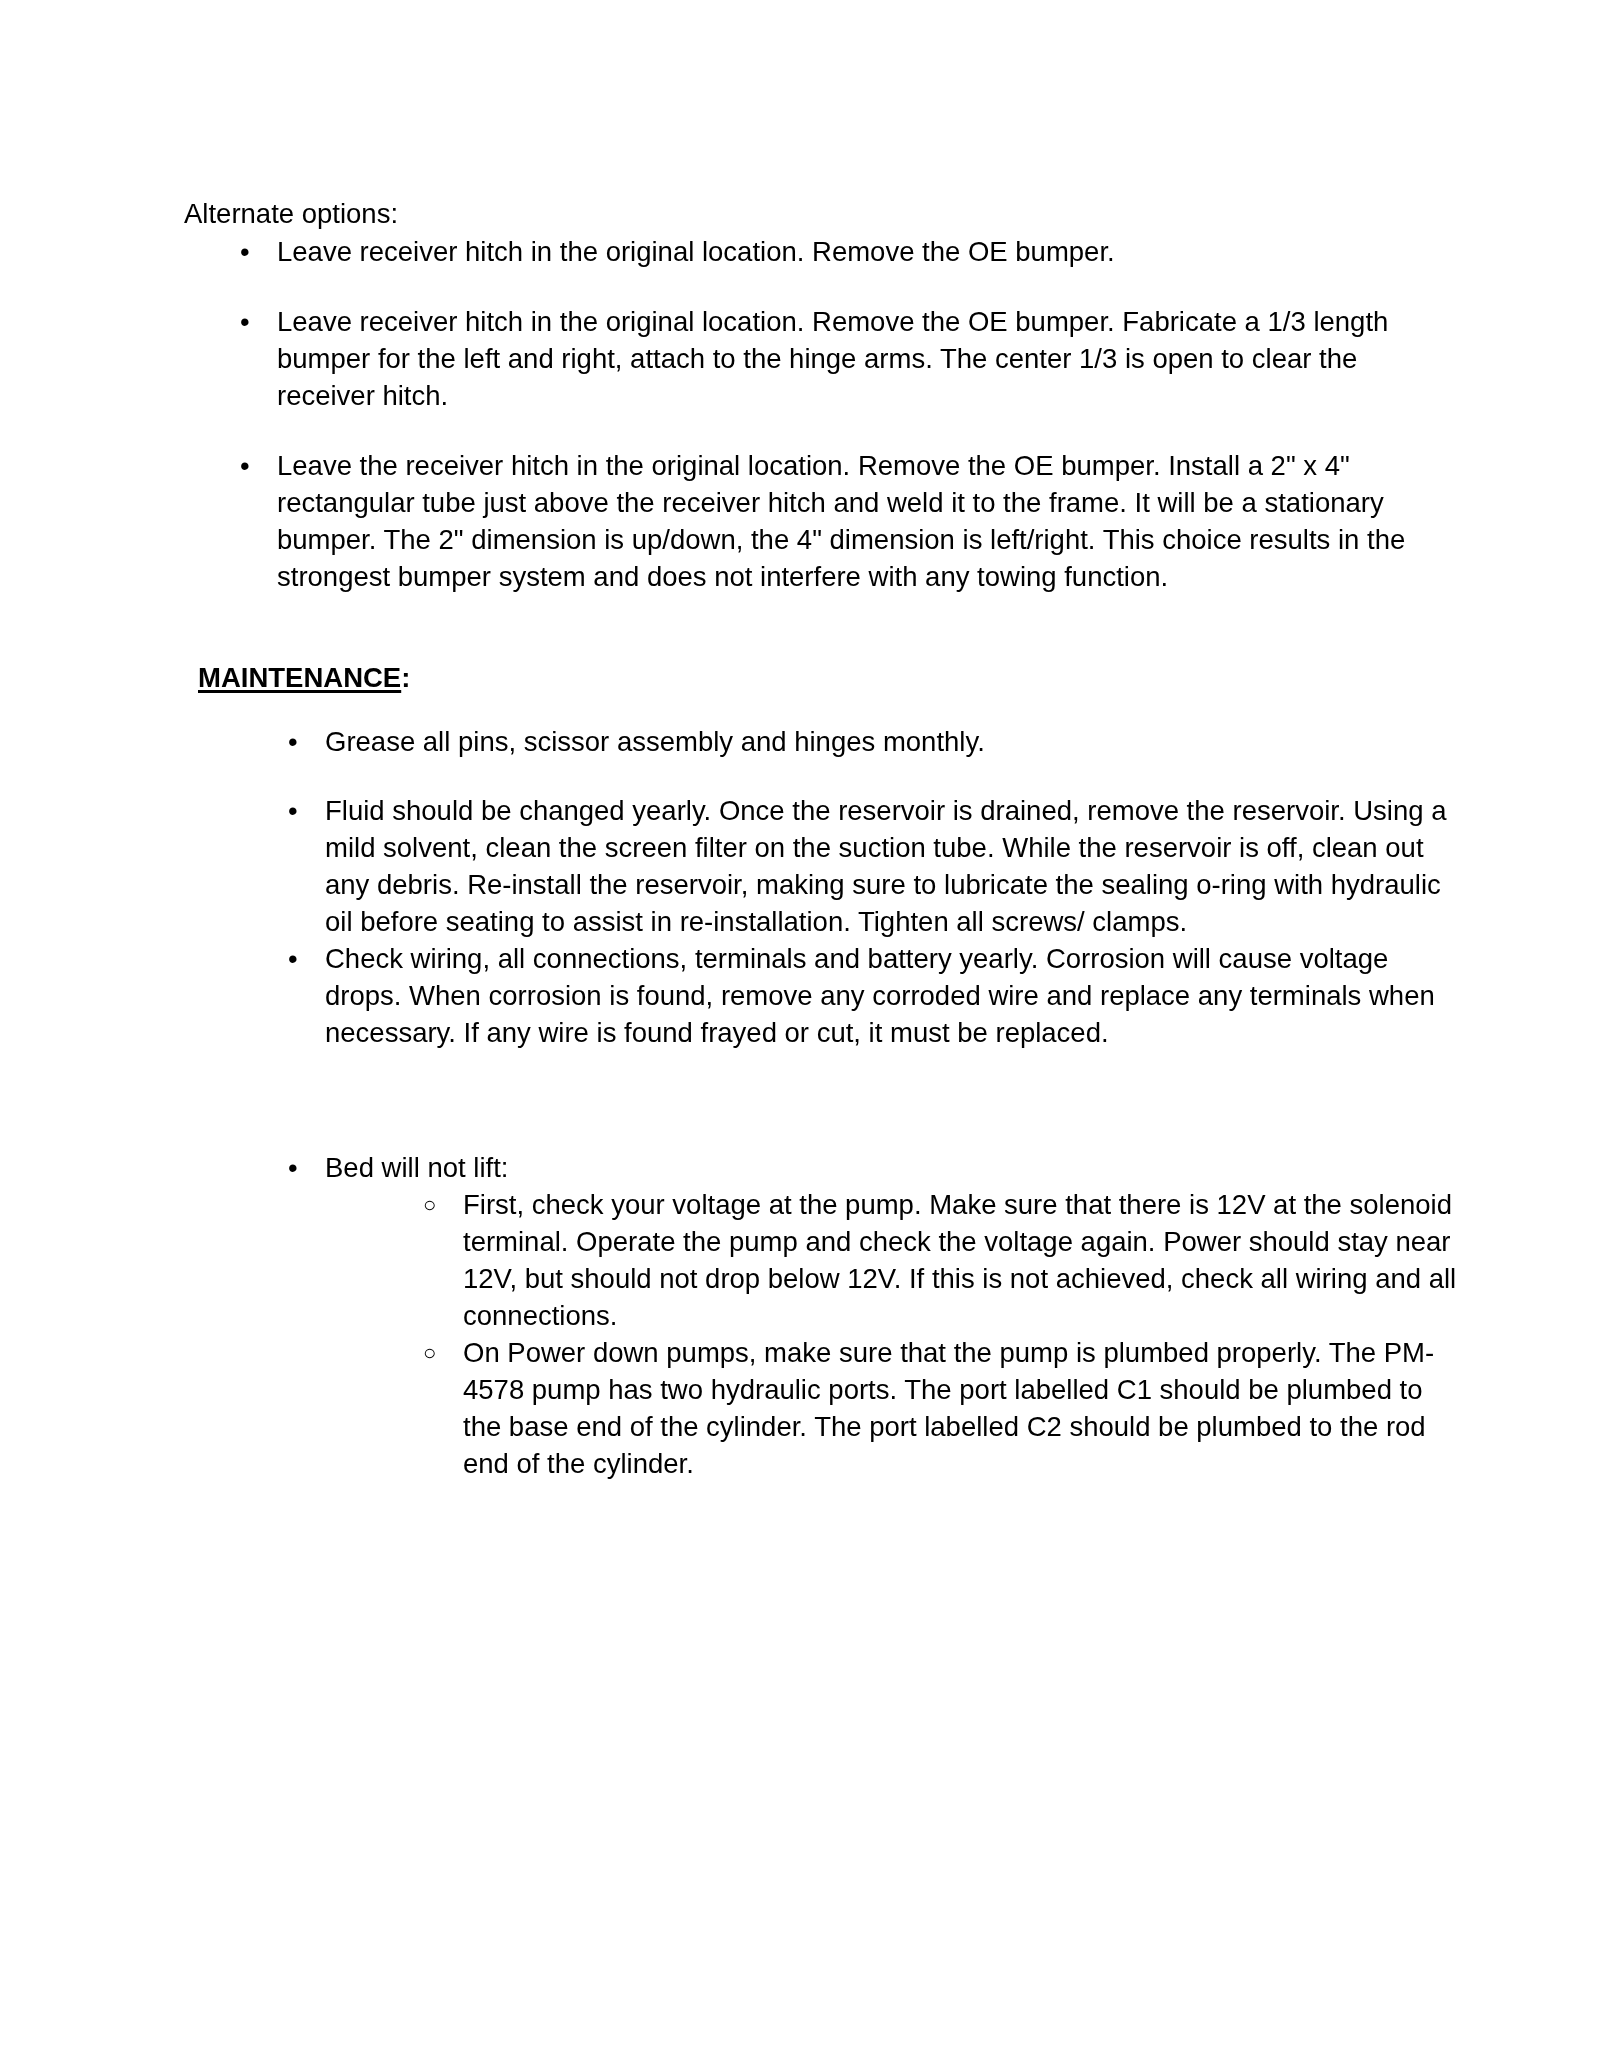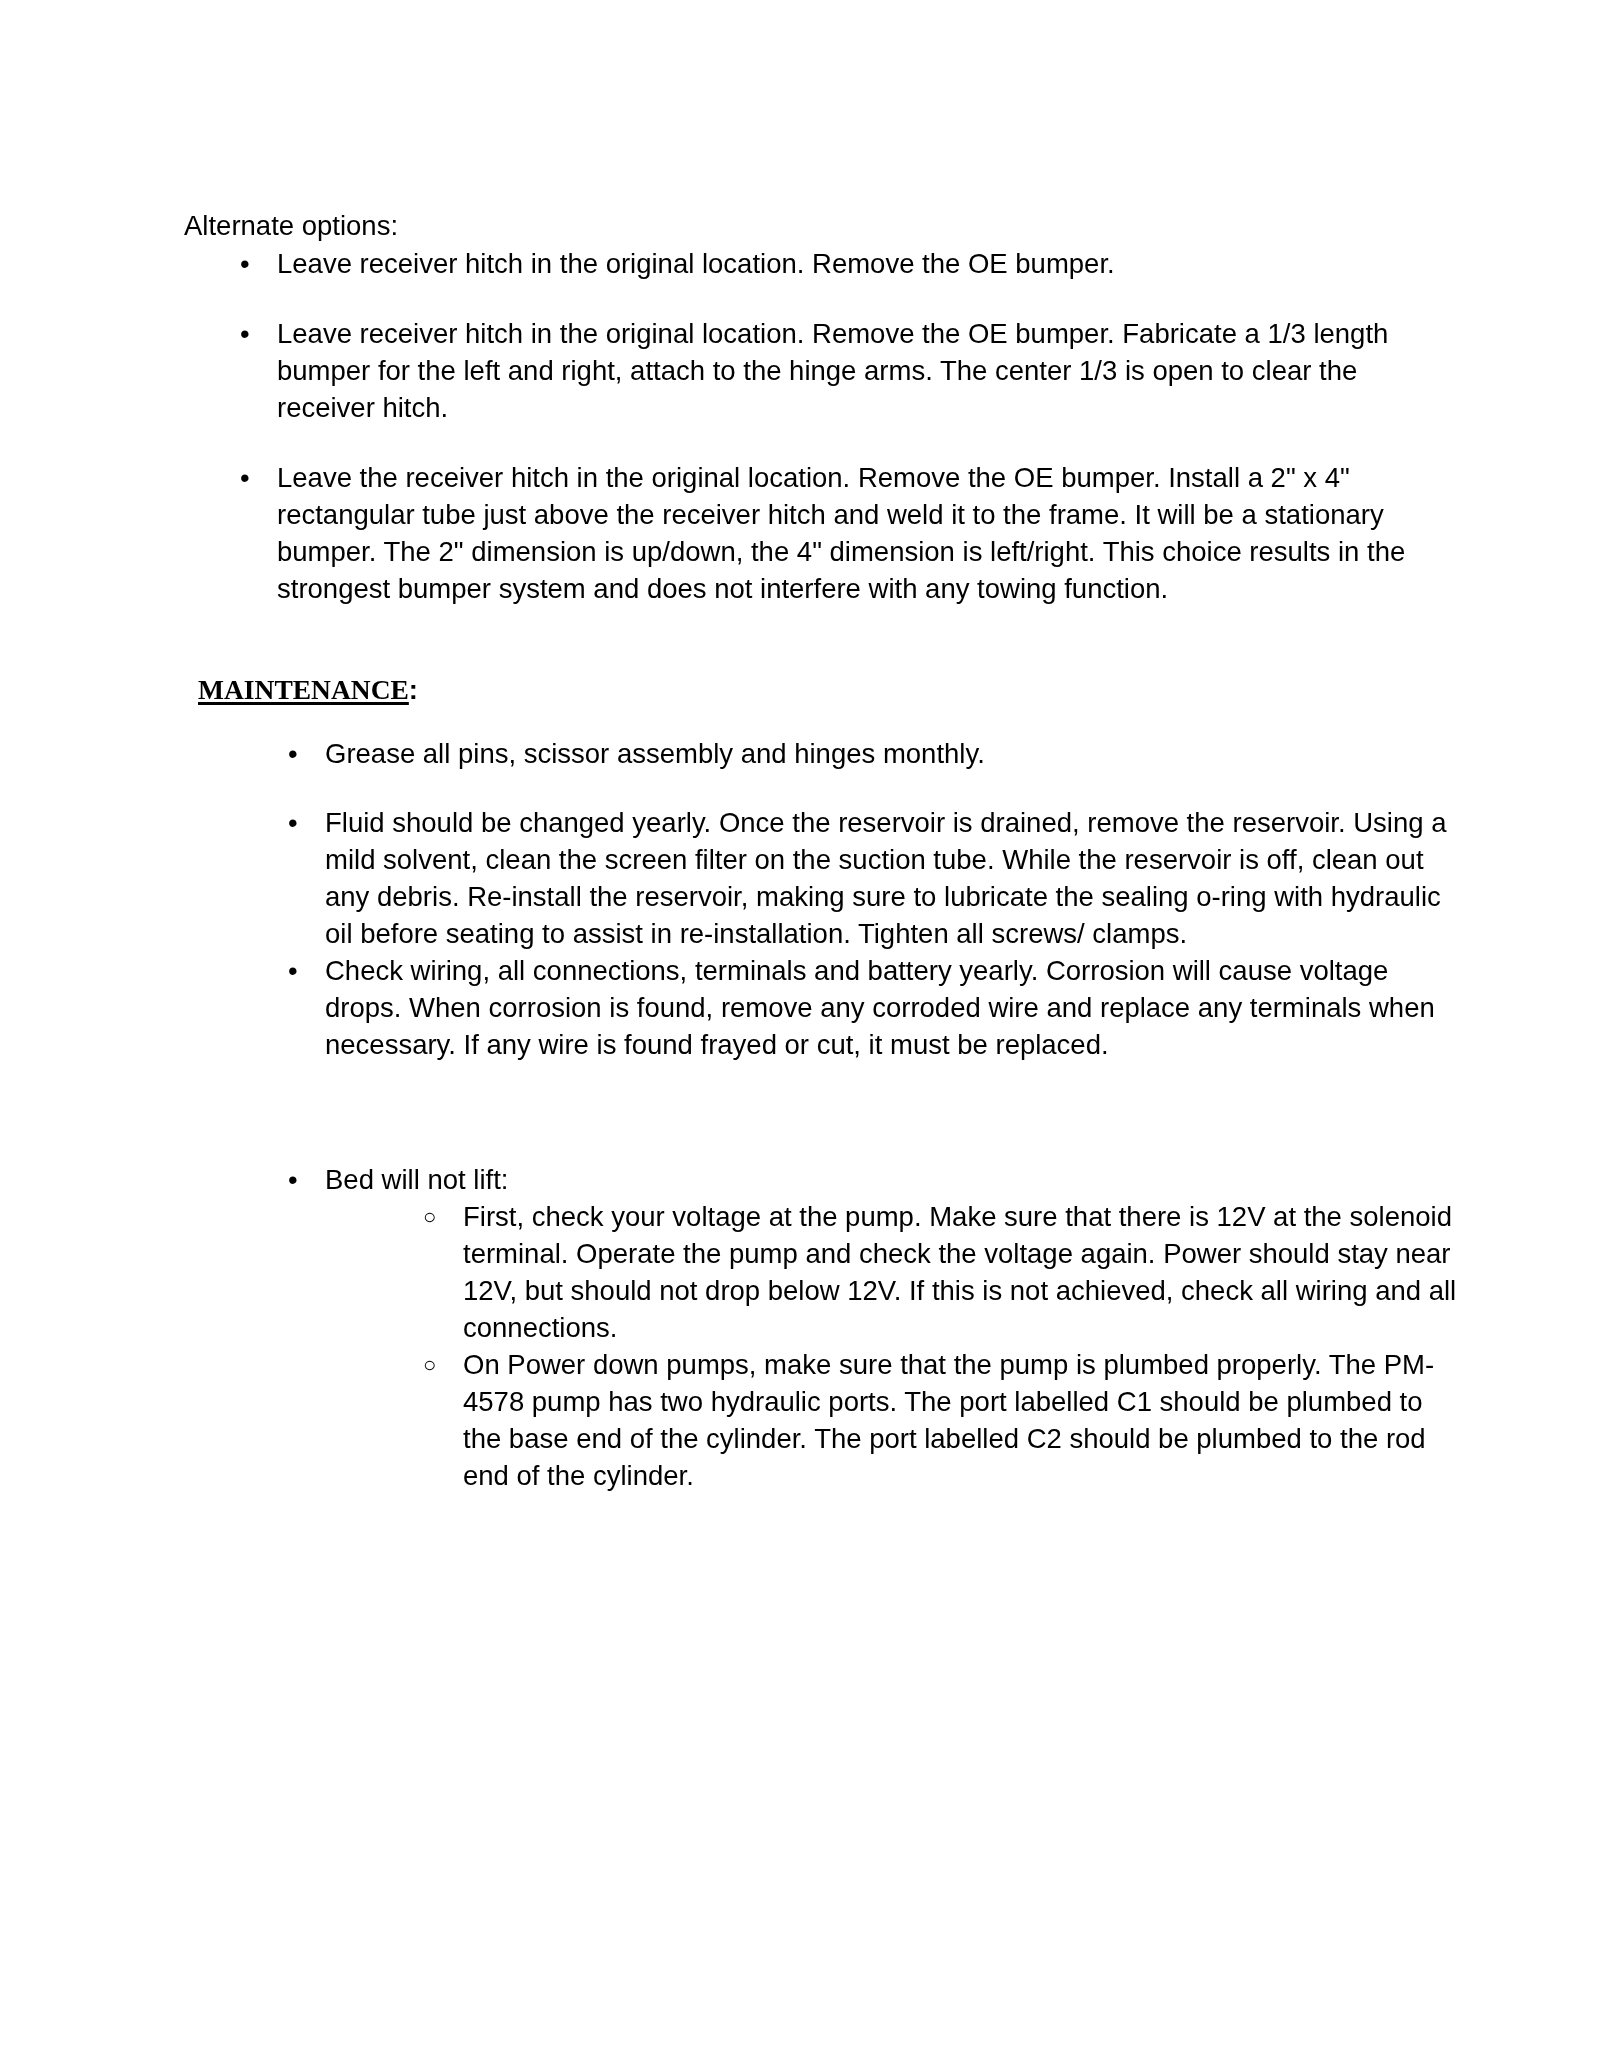--- a/index.html
+++ b/index.html
@@ -17,21 +17,21 @@
   .page {
     position: relative;
     width: 1600px;
     height: 2071px;
     background: #ffffff;
     box-sizing: border-box;
     padding: 196px 0 0 0;
   }
   .content {
     width: 1320px;
-    margin: 12px auto;
+    margin: 0 auto;
     padding-left: 40px;
     box-sizing: border-box;
   }
   .intro-line {
     font-size: 27.5px;
     line-size: 1.32;
     line-height: 1.32;
     margin: 0 0 2px 0;
     padding-left: 4px;
   }
@@ -64,21 +64,20 @@
     font-size: 27.5px;
     font-weight: bold;
     margin: 0;
     padding-left: 18px;
     line-height: 1.32;
   }
   .section-heading .u {
     text-decoration: underline;
     text-underline-offset: 3px;
     text-decoration-thickness: 2.5px;
-    font-family: Liberation Serif, serif;
   }
   ul.lvl1.maint {
     padding-left: 100px;
   }
   ul.lvl1.maint > li {
     padding-left: 45px;
   }
   ul.lvl1.maint > li .bullet-dot {
     left: 8px;
   }

